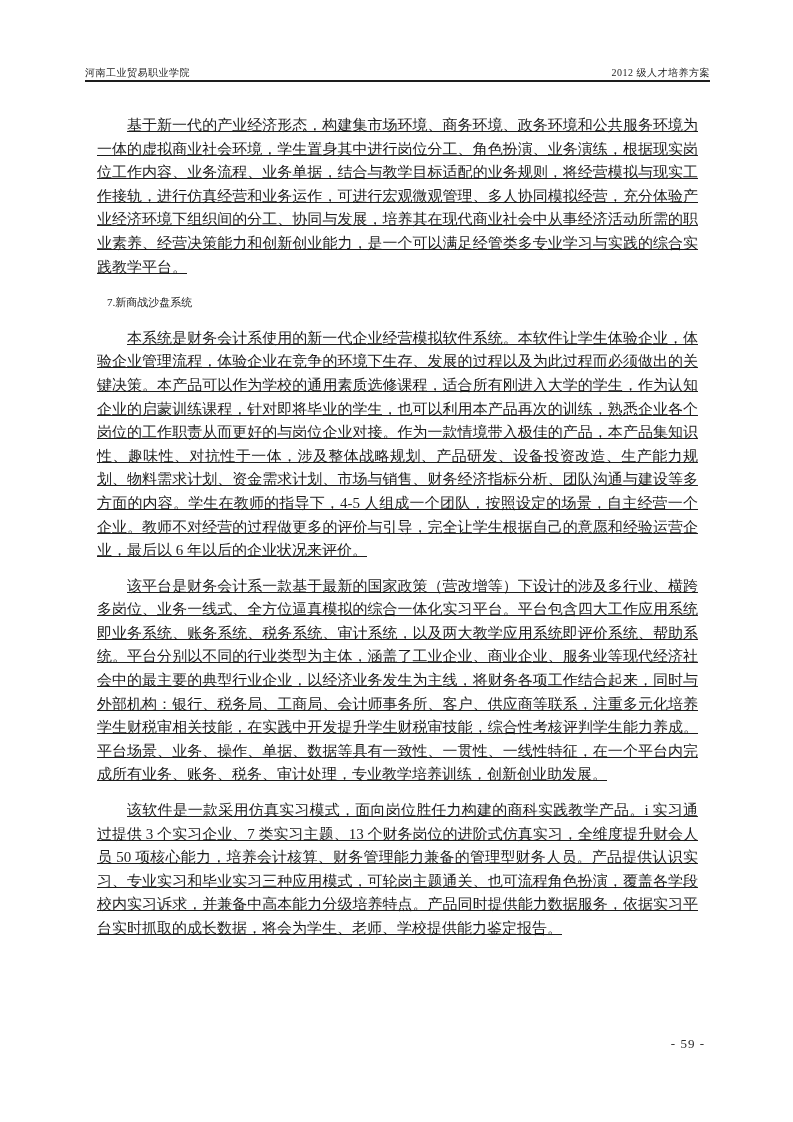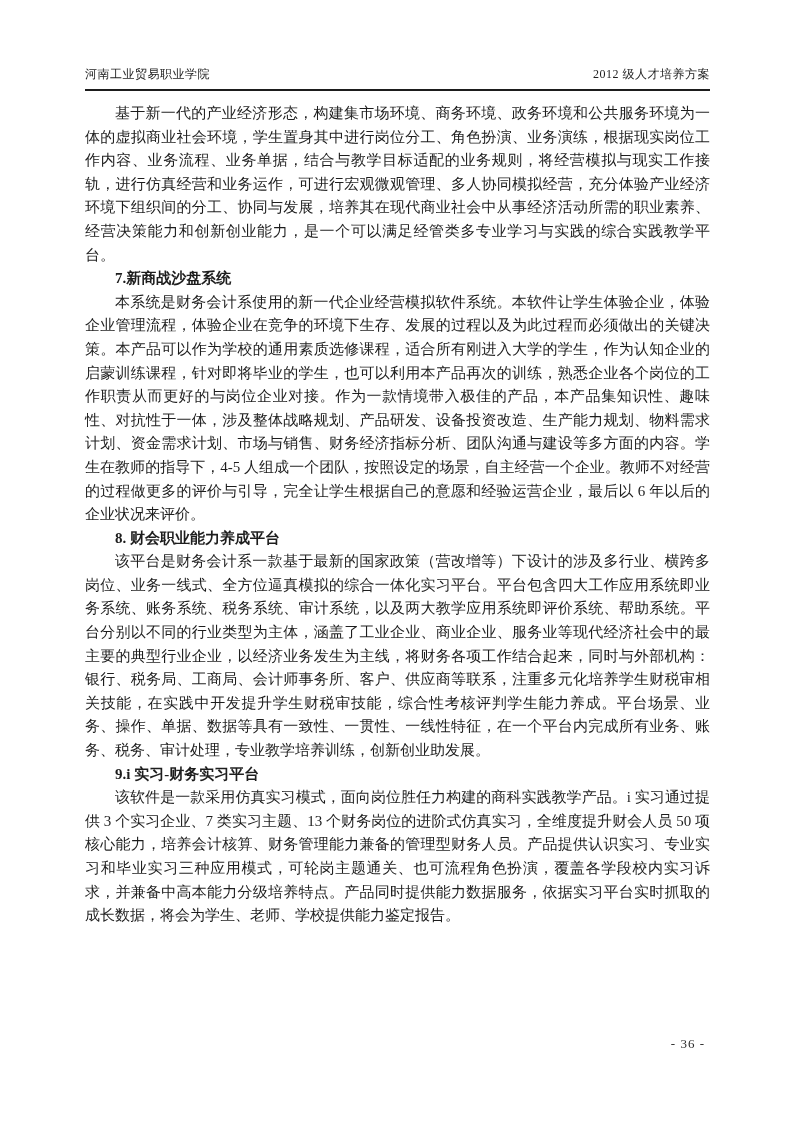--- a/index.html
+++ b/index.html
@@ -17,43 +17,43 @@
     overflow: hidden;
   }
   .header {
     position: absolute;
     left: 85px;
     right: 83px;
     top: 66px;
     display: flex;
     justify-content: space-between;
     align-items: flex-end;
-    font-size: 12px;
-    padding-bottom: 6px;
+    font-size: 10px;
     border-bottom: 2px solid #1d1d1d;
     letter-spacing: 0.5px;
   }
   .content {
     position: absolute;
     left: 85px;
     right: 83px;
     top: 102px;
     font-size: 15px;
     line-height: 23.6px;
     text-align: justify;
   }
   .content p {
-    margin: 0;
+    margin: 12px;
     text-indent: 2em;
+    text-decoration: underline;
   }
   .content .section-heading {
     margin: 0;
     text-indent: 2em;
-    font-weight: bold;
-    font-size: 15px;
+    font-weight: normal;
+    font-size: 11px;
   }
   .footer {
     position: absolute;
     top: 1036px;
     right: 88px;
     font-size: 13px;
     letter-spacing: 1px;
     color: #2a2a2a;
   }
 </style>
@@ -66,23 +66,21 @@
     <span>河南工业贸易职业学院</span>
     <span>2012 级人才培养方案</span>
   </div>
 
   <div class="content">
     <p>基于新一代的产业经济形态，构建集市场环境、商务环境、政务环境和公共服务环境为一体的虚拟商业社会环境，学生置身其中进行岗位分工、角色扮演、业务演练，根据现实岗位工作内容、业务流程、业务单据，结合与教学目标适配的业务规则，将经营模拟与现实工作接轨，进行仿真经营和业务运作，可进行宏观微观管理、多人协同模拟经营，充分体验产业经济环境下组织间的分工、协同与发展，培养其在现代商业社会中从事经济活动所需的职业素养、经营决策能力和创新创业能力，是一个可以满足经管类多专业学习与实践的综合实践教学平台。</p>
 
     <h3 class="section-heading">7.新商战沙盘系统</h3>
     <p>本系统是财务会计系使用的新一代企业经营模拟软件系统。本软件让学生体验企业，体验企业管理流程，体验企业在竞争的环境下生存、发展的过程以及为此过程而必须做出的关键决策。本产品可以作为学校的通用素质选修课程，适合所有刚进入大学的学生，作为认知企业的启蒙训练课程，针对即将毕业的学生，也可以利用本产品再次的训练，熟悉企业各个岗位的工作职责从而更好的与岗位企业对接。作为一款情境带入极佳的产品，本产品集知识性、趣味性、对抗性于一体，涉及整体战略规划、产品研发、设备投资改造、生产能力规划、物料需求计划、资金需求计划、市场与销售、财务经济指标分析、团队沟通与建设等多方面的内容。学生在教师的指导下，4-5 人组成一个团队，按照设定的场景，自主经营一个企业。教师不对经营的过程做更多的评价与引导，完全让学生根据自己的意愿和经验运营企业，最后以 6 年以后的企业状况来评价。</p>
 
-    <h3 class="section-heading">8. 财会职业能力养成平台</h3>
     <p>该平台是财务会计系一款基于最新的国家政策（营改增等）下设计的涉及多行业、横跨多岗位、业务一线式、全方位逼真模拟的综合一体化实习平台。平台包含四大工作应用系统即业务系统、账务系统、税务系统、审计系统，以及两大教学应用系统即评价系统、帮助系统。平台分别以不同的行业类型为主体，涵盖了工业企业、商业企业、服务业等现代经济社会中的最主要的典型行业企业，以经济业务发生为主线，将财务各项工作结合起来，同时与外部机构：银行、税务局、工商局、会计师事务所、客户、供应商等联系，注重多元化培养学生财税审相关技能，在实践中开发提升学生财税审技能，综合性考核评判学生能力养成。平台场景、业务、操作、单据、数据等具有一致性、一贯性、一线性特征，在一个平台内完成所有业务、账务、税务、审计处理，专业教学培养训练，创新创业助发展。</p>
 
-    <h3 class="section-heading">9.i 实习-财务实习平台</h3>
     <p>该软件是一款采用仿真实习模式，面向岗位胜任力构建的商科实践教学产品。i 实习通过提供 3 个实习企业、7 类实习主题、13 个财务岗位的进阶式仿真实习，全维度提升财会人员 50 项核心能力，培养会计核算、财务管理能力兼备的管理型财务人员。产品提供认识实习、专业实习和毕业实习三种应用模式，可轮岗主题通关、也可流程角色扮演，覆盖各学段校内实习诉求，并兼备中高本能力分级培养特点。产品同时提供能力数据服务，依据实习平台实时抓取的成长数据，将会为学生、老师、学校提供能力鉴定报告。</p>
 
   </div>
 
-  <div class="footer">- 36 -</div>
+  <div class="footer">- 59 -</div>
 
 </div>
 
 </body></html>

